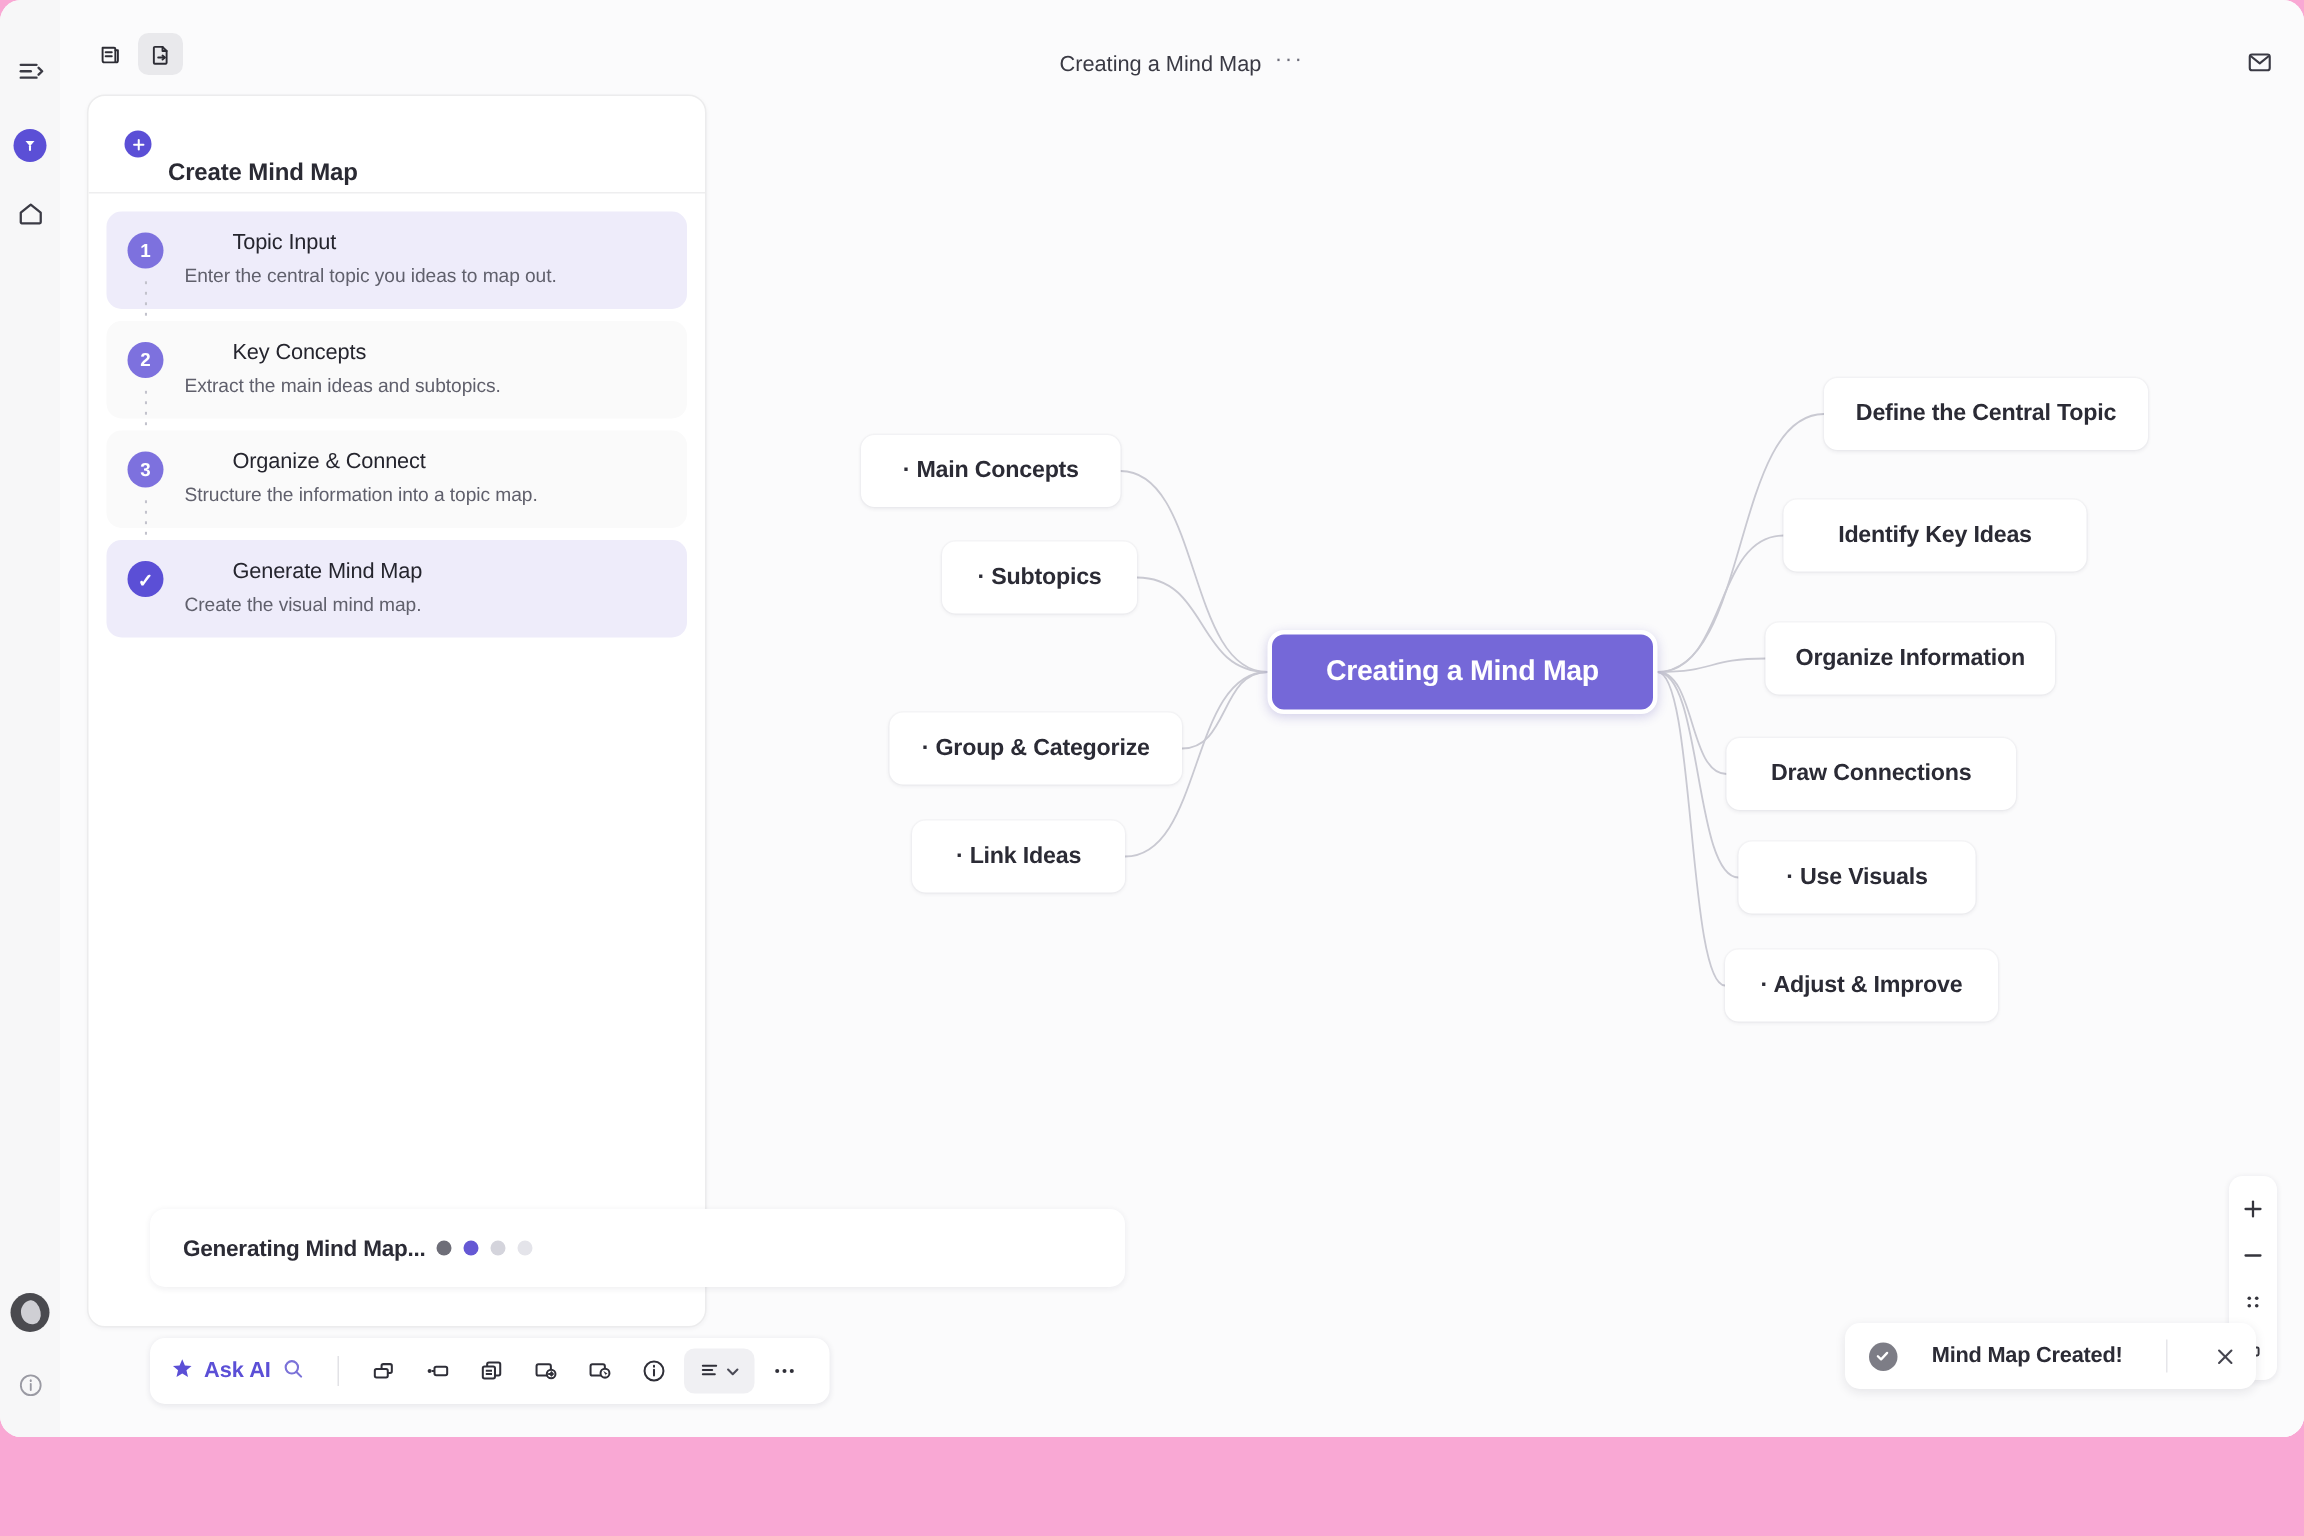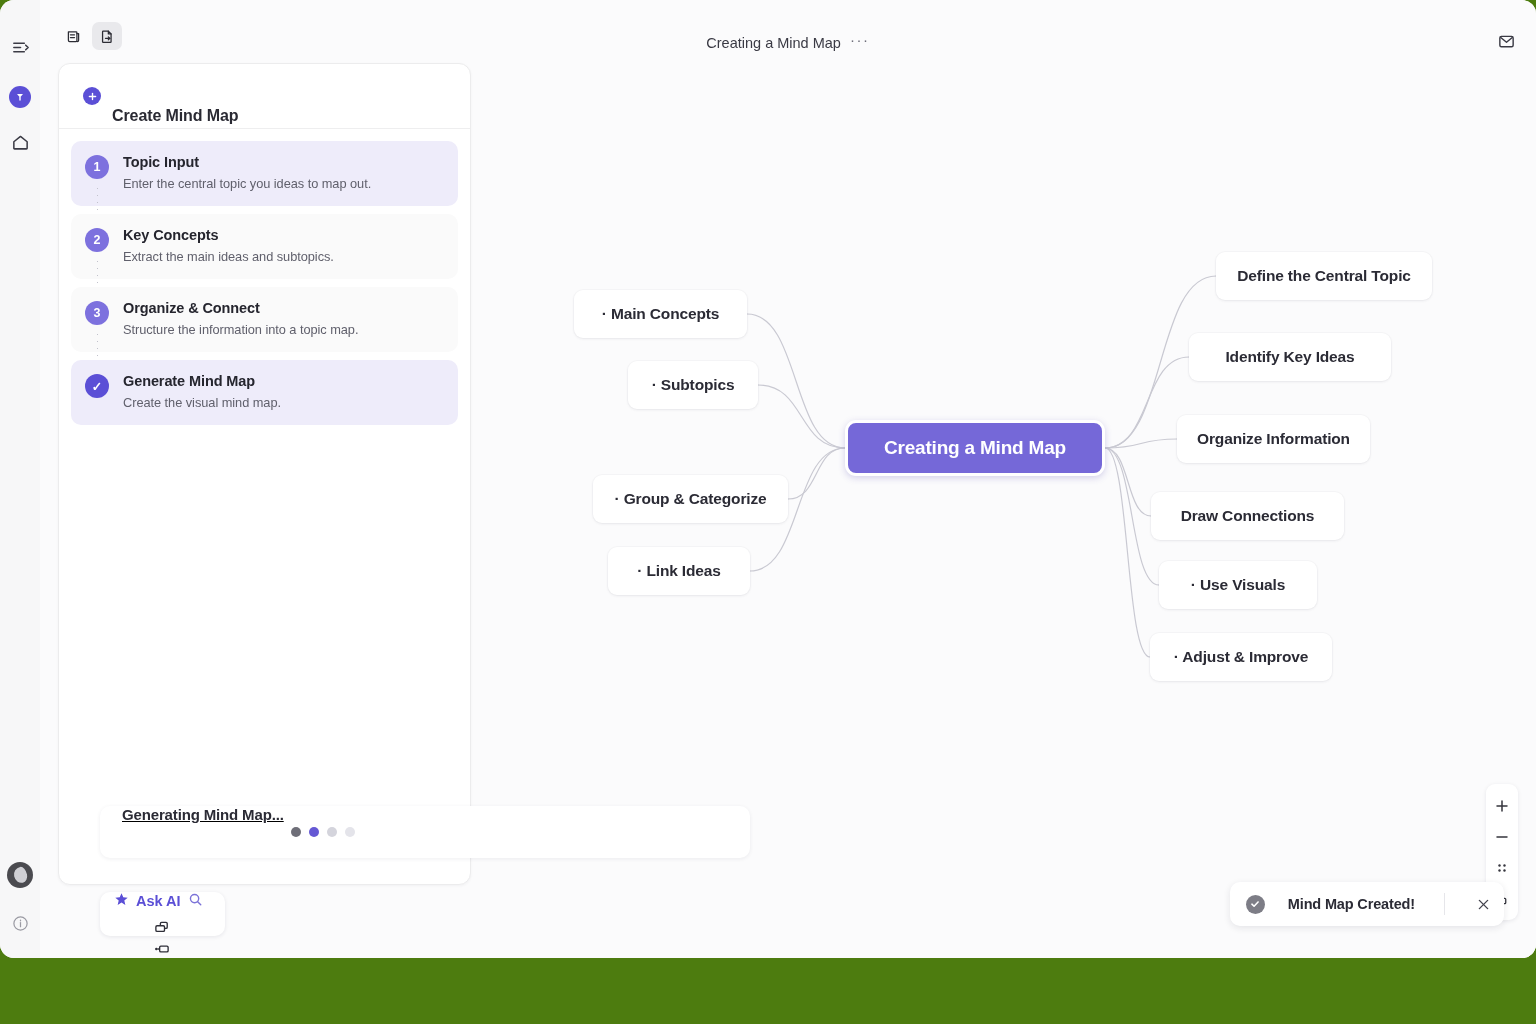--- a/index.html
+++ b/index.html
@@ -5,21 +5,21 @@
   * { box-sizing: border-box; margin: 0; padding: 0; }
   html, body {
     width: 1536px; height: 1024px;
     font-family: "Liberation Sans", sans-serif;
     background: #ffffff;
     overflow: hidden;
   }
   #app {
     position: relative;
     width: 1536px; height: 1024px;
-    background: #4d7c0f;
+    background: #f9a8d4;
   }
 
   
   .window-shell {
     position: absolute;
     left: 0; top: 0;
     width: 1536px; height: 958px;
     background: #fafafa;
     border-radius: 14px;
     overflow: hidden;
@@ -168,22 +168,22 @@
   .step-badge.done { background: #5b4fd6; }
   .step-dots {
     position: absolute;
     left: 25px; top: 44px;
     width: 2px; height: 30px;
     background-image: radial-gradient(circle, #c2c2cc 0.9px, transparent 1px);
     background-size: 3px 7px;
     background-repeat: repeat-y;
   }
   .step-title {
-    font-size: 14.5px; font-weight: bold; color: #25252e;
-    margin-bottom: 6px; letter-spacing: -0.1px;
+    font-size: 14.5px; font-weight: normal; color: #25252e;
+    margin-bottom: 6px; letter-spacing: -0.1px; margin-left: 32px;
   }
   .step-desc {
     font-size: 12.8px; color: #60606c; letter-spacing: -0.05px;
   }
 
   
   .canvas {
     position: absolute;
     left: 440px; top: 62px;
     width: 1056px; height: 896px;
@@ -220,44 +220,42 @@
   }
 
   
   .gen-bar {
     position: absolute;
     left: 60px; bottom: 100px;
     width: 650px; height: 52px;
     background: #ffffff;
     border-radius: 10px;
     box-shadow: 0 1px 4px rgba(25,25,50,0.07);
-    display: flex; 
+    display: flex; align-items: center;
     padding: 0 22px;
     gap: 7px;
-    text-decoration: underline;
   }
   .gen-text {
     font-size: 15px; font-weight: bold; color: #2b2b35;
     letter-spacing: -0.15px;
   }
   .gen-dots { display: flex; gap: 8px; align-items: center; }
   .gen-dot { width: 10px; height: 10px; border-radius: 50%; }
 
   
   .toolbar {
     position: absolute;
     left: 60px; bottom: 22px;
     height: 44px;
     background: #ffffff;
     border-radius: 10px;
     box-shadow: 0 1px 4px rgba(25,25,50,0.09);
     display: flex; align-items: center;
     padding: 0 14px;
     gap: 4px;
-    flex-direction: column;
   }
   .ask-ai {
     display: flex; align-items: center; gap: 7px;
     color: #5b4fd6;
     font-size: 14.5px; font-weight: 600;
     padding-right: 8px;
   }
   .tb-sep {
     width: 1px; height: 20px; background: #e2e2e6; margin: 0 10px;
   }

